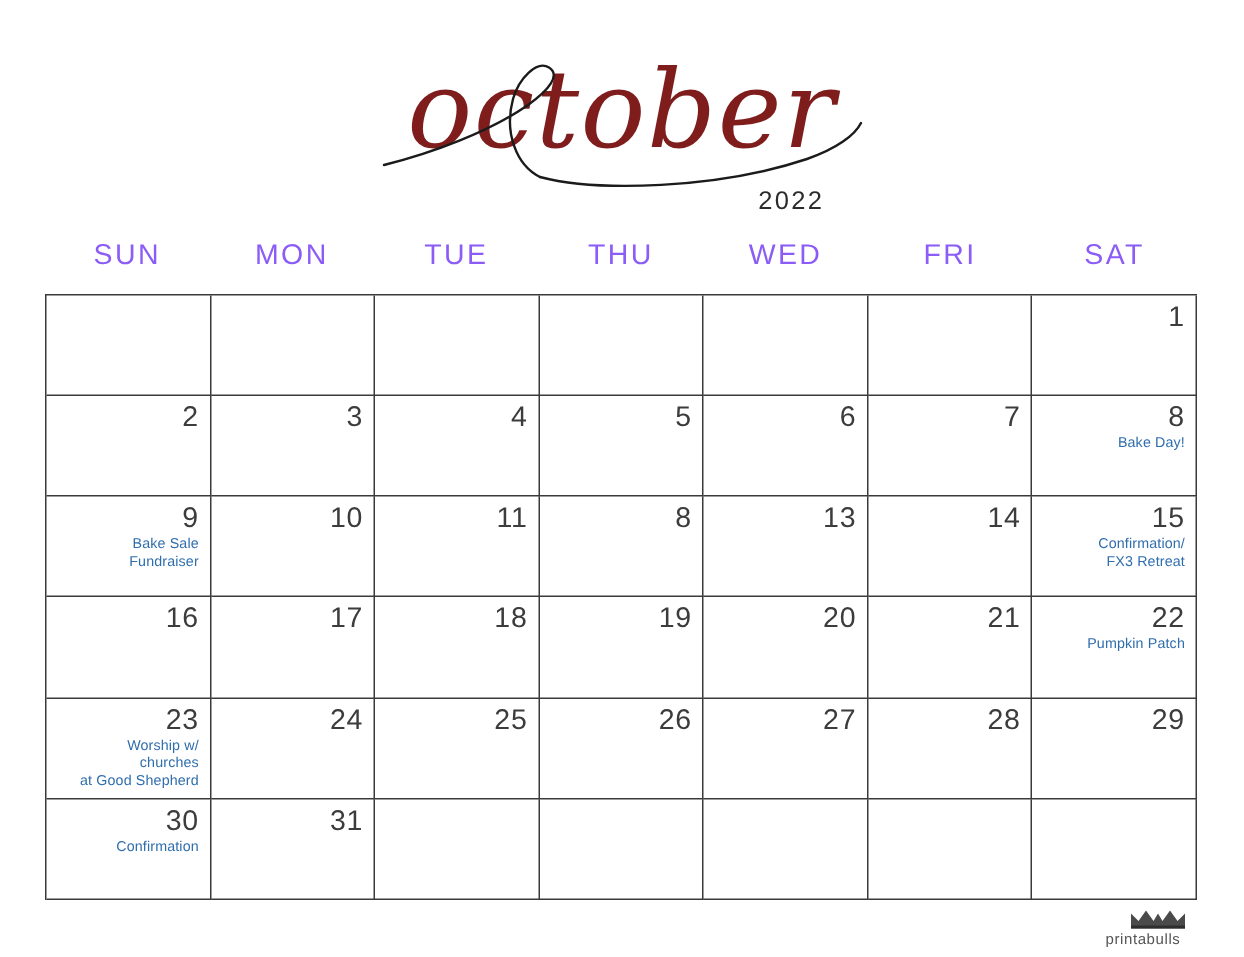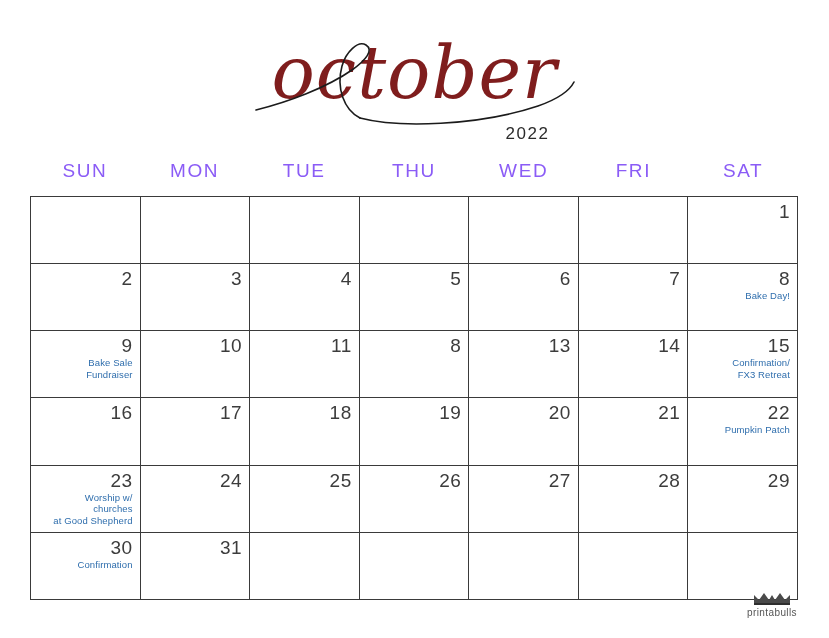--- a/index.html
+++ b/index.html
@@ -132,23 +132,22 @@
     text-align: right;
   }
   .cell.empty .daynum {
     visibility: hidden;
   }
 
   
   .footer-logo {
     position: absolute;
     right: 22px;
-    bottom: 20px;
+    bottom: 6px;
     width: 70px;
-    text-align: center;
   }
   .crown {
     display: block;
     margin: 0 auto 1px auto;
     height: 14px;
   }
   .brand {
     font-size: 10px;
     letter-spacing: 0.4px;
     color: #555555;

